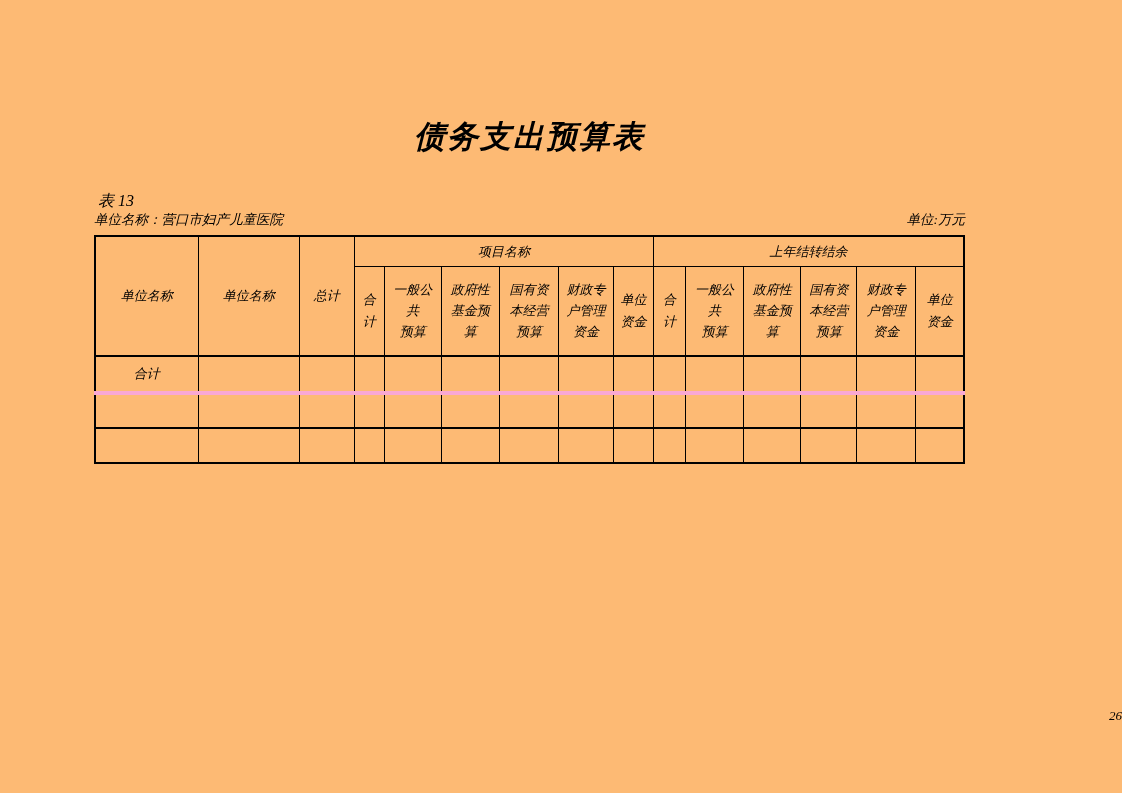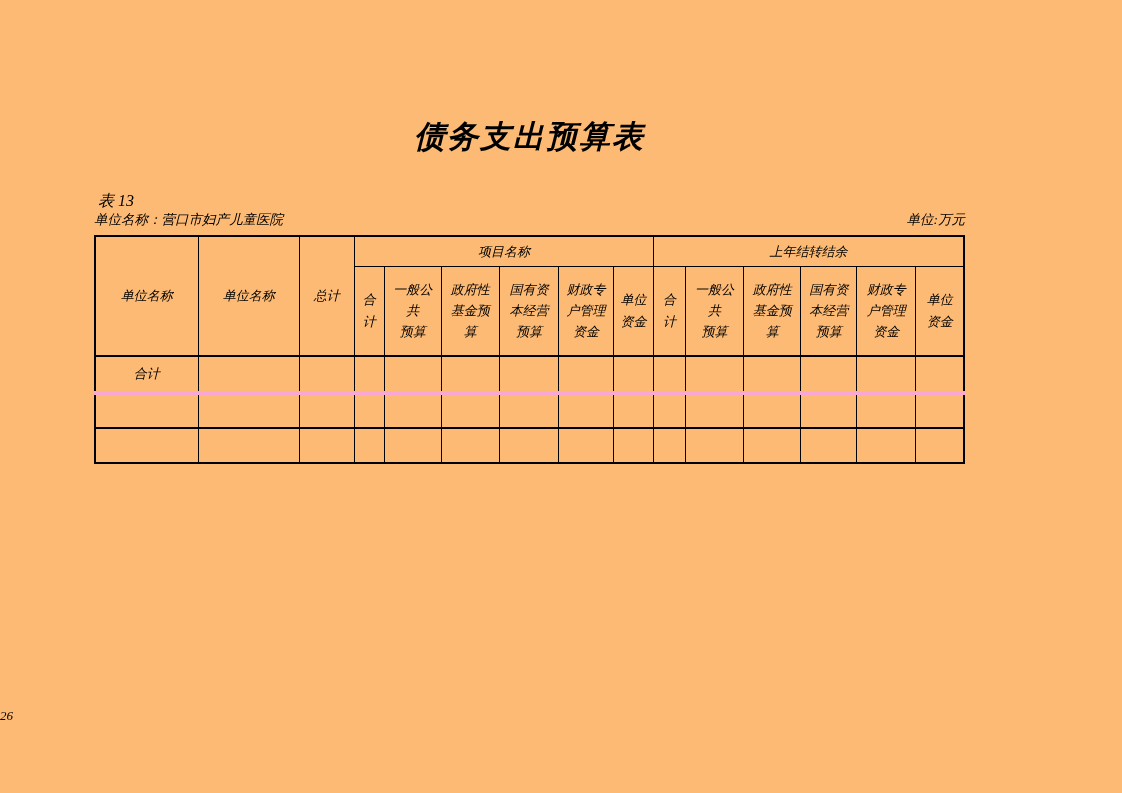--- a/index.html
+++ b/index.html
@@ -64,21 +64,21 @@
 
   
   tr.sub-row td, td.span-head { border-bottom: 2px solid #000; margin-top: 8px; }
   
   tr.data-row-1 td { border-bottom: 4px solid #f9a8d4; }
   tr.data-row-2 td { border-bottom: 2px solid #000; }
 
   .page-number {
     position: absolute;
     left: 0; top: 708px; width: 1122px;
-    text-align: left;
+    text-align: right;
     font-size: 13px;
   }
 </style>
 </head>
 <body>
 
 <div class="sheet">
 
   <div class="doc-title">债务支出预算表</div>
 

